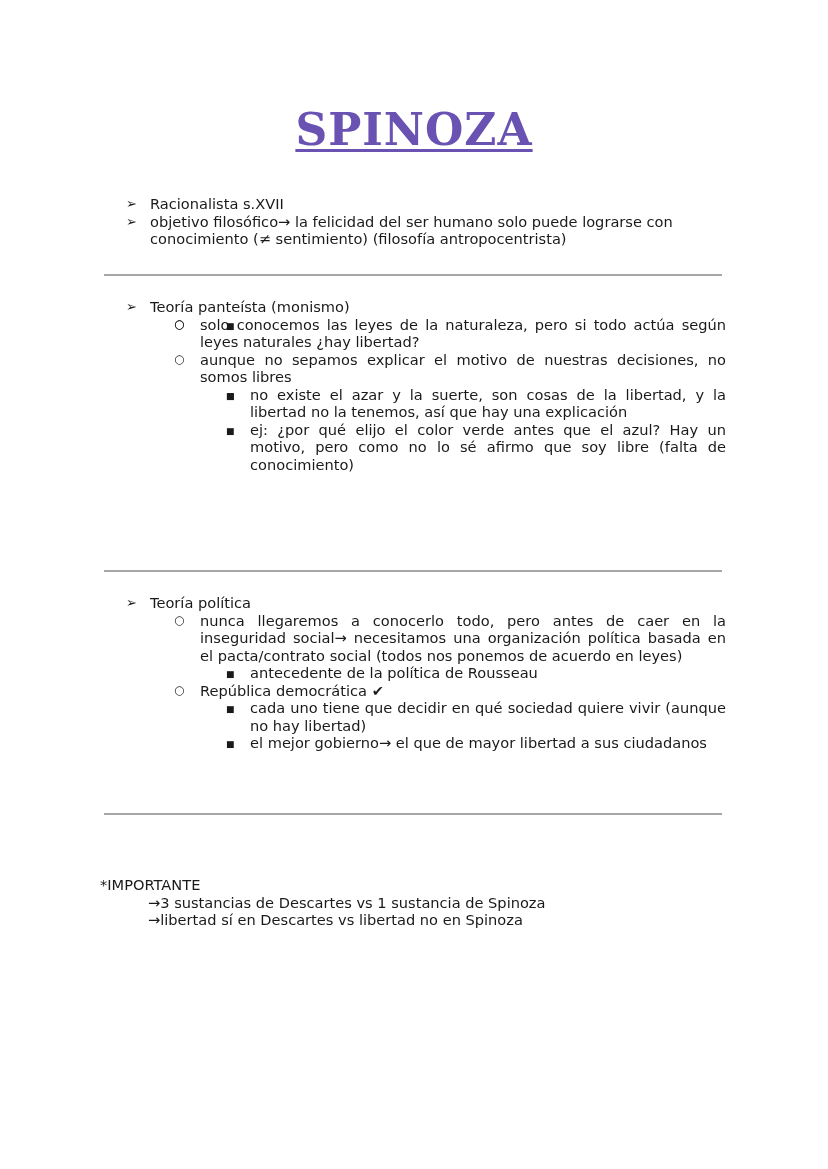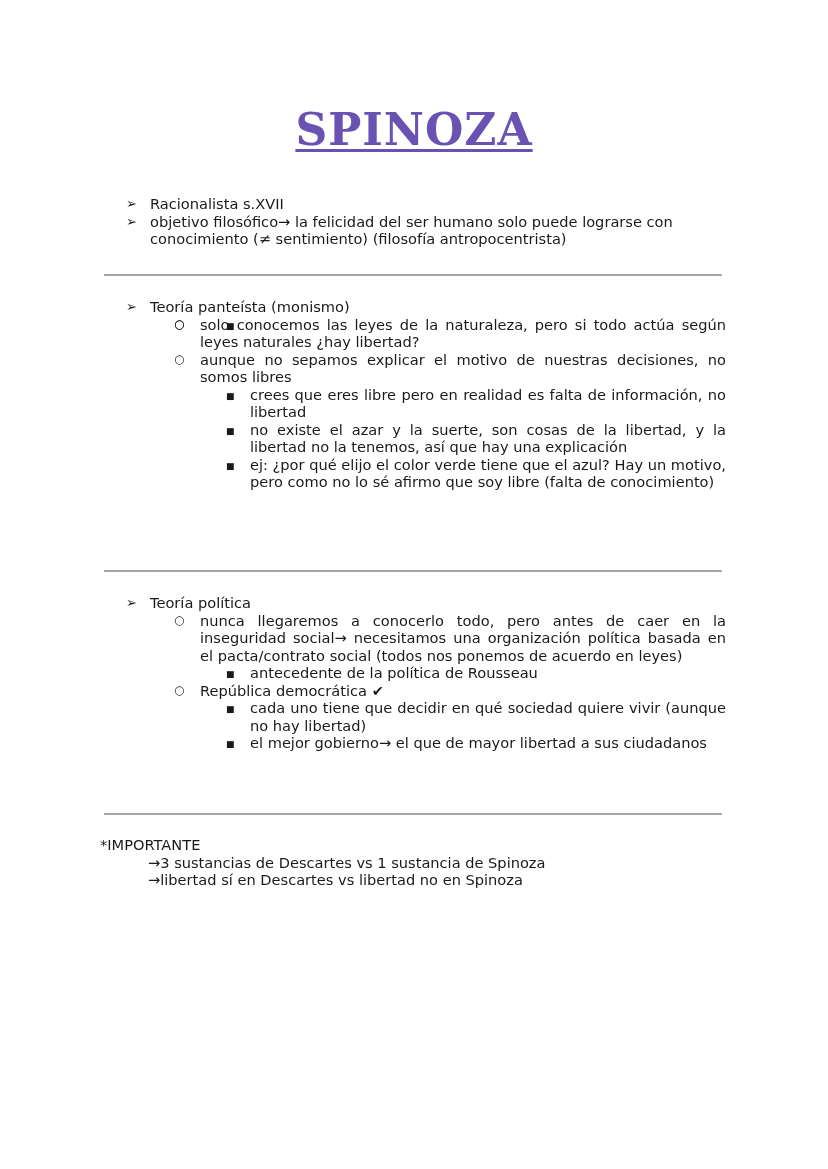--- a/index.html
+++ b/index.html
@@ -12,21 +12,21 @@
   .block { position: absolute; left: 0; width: 828px; font-size: 14.6px; line-height: 17.5px; }
   .row { position: relative; }
   .l1 { padding-left: 150px; padding-right: 102px; }
   .l2 { padding-left: 200px; padding-right: 102px; text-align: justify; }
   .l3 { padding-left: 250px; padding-right: 102px; text-align: justify; }
   .mk { position: absolute; top: 0; font-size: 13px; }
   .l1 .mk { left: 126px; }
   .l2 .mk { left: 174px; font-size: 12px; }
   .l3 .mk { left: 226px; font-size: 9px; top: 2px; }
   .divider { position: absolute; left: 104px; width: 618px; height: 2px; background: #a6a6a6; }
-  .imp { position: absolute; left: 100px; top: 836px; font-size: 14.6px; line-height: 17.5px; }
+  .imp { position: absolute; left: 100px; top: 876px; font-size: 14.6px; line-height: 17.5px; }
   .imp .sub { padding-left: 48px; }
 </style>
 </head>
 <body>
 
 <div class="title">
   <span>SPINOZA</span>
 </div>
 
 <div class="block" style="top:195px;">
@@ -56,29 +56,28 @@
   <div class="row l2">
     <span class="mk">○</span>
     <span>solo conocemos las leyes de la naturaleza, pero si todo actúa según leyes naturales ¿hay libertad?</span>
   </div>
   <div class="row l2">
     <span class="mk">○</span>
     <span>aunque no sepamos explicar el motivo de nuestras decisiones, no somos libres</span>
   </div>
   <div class="row l3">
     <span class="mk">■</span>
-    <span>crees que eres libre pero en realidad es falta de información, no libertad</span>
   </div>
   <div class="row l3">
     <span class="mk">■</span>
     <span>no existe el azar y la suerte, son cosas de la libertad, y la libertad no la tenemos, así que hay una explicación</span>
   </div>
   <div class="row l3">
     <span class="mk">■</span>
-    <span>ej: ¿por qué elijo el color verde tiene que el azul? Hay un motivo, pero como no lo sé afirmo que soy libre (falta de conocimiento)</span>
+    <span>ej: ¿por qué elijo el color verde antes que el azul? Hay un motivo, pero como no lo sé afirmo que soy libre (falta de conocimiento)</span>
   </div>
 </div>
 
 <div class="divider" style="top:570px;"></div>
 
 <div class="block" style="top:594px;">
   <div class="row l1">
     <span class="mk">➢</span>
     <span>Teoría política</span>
   </div>

